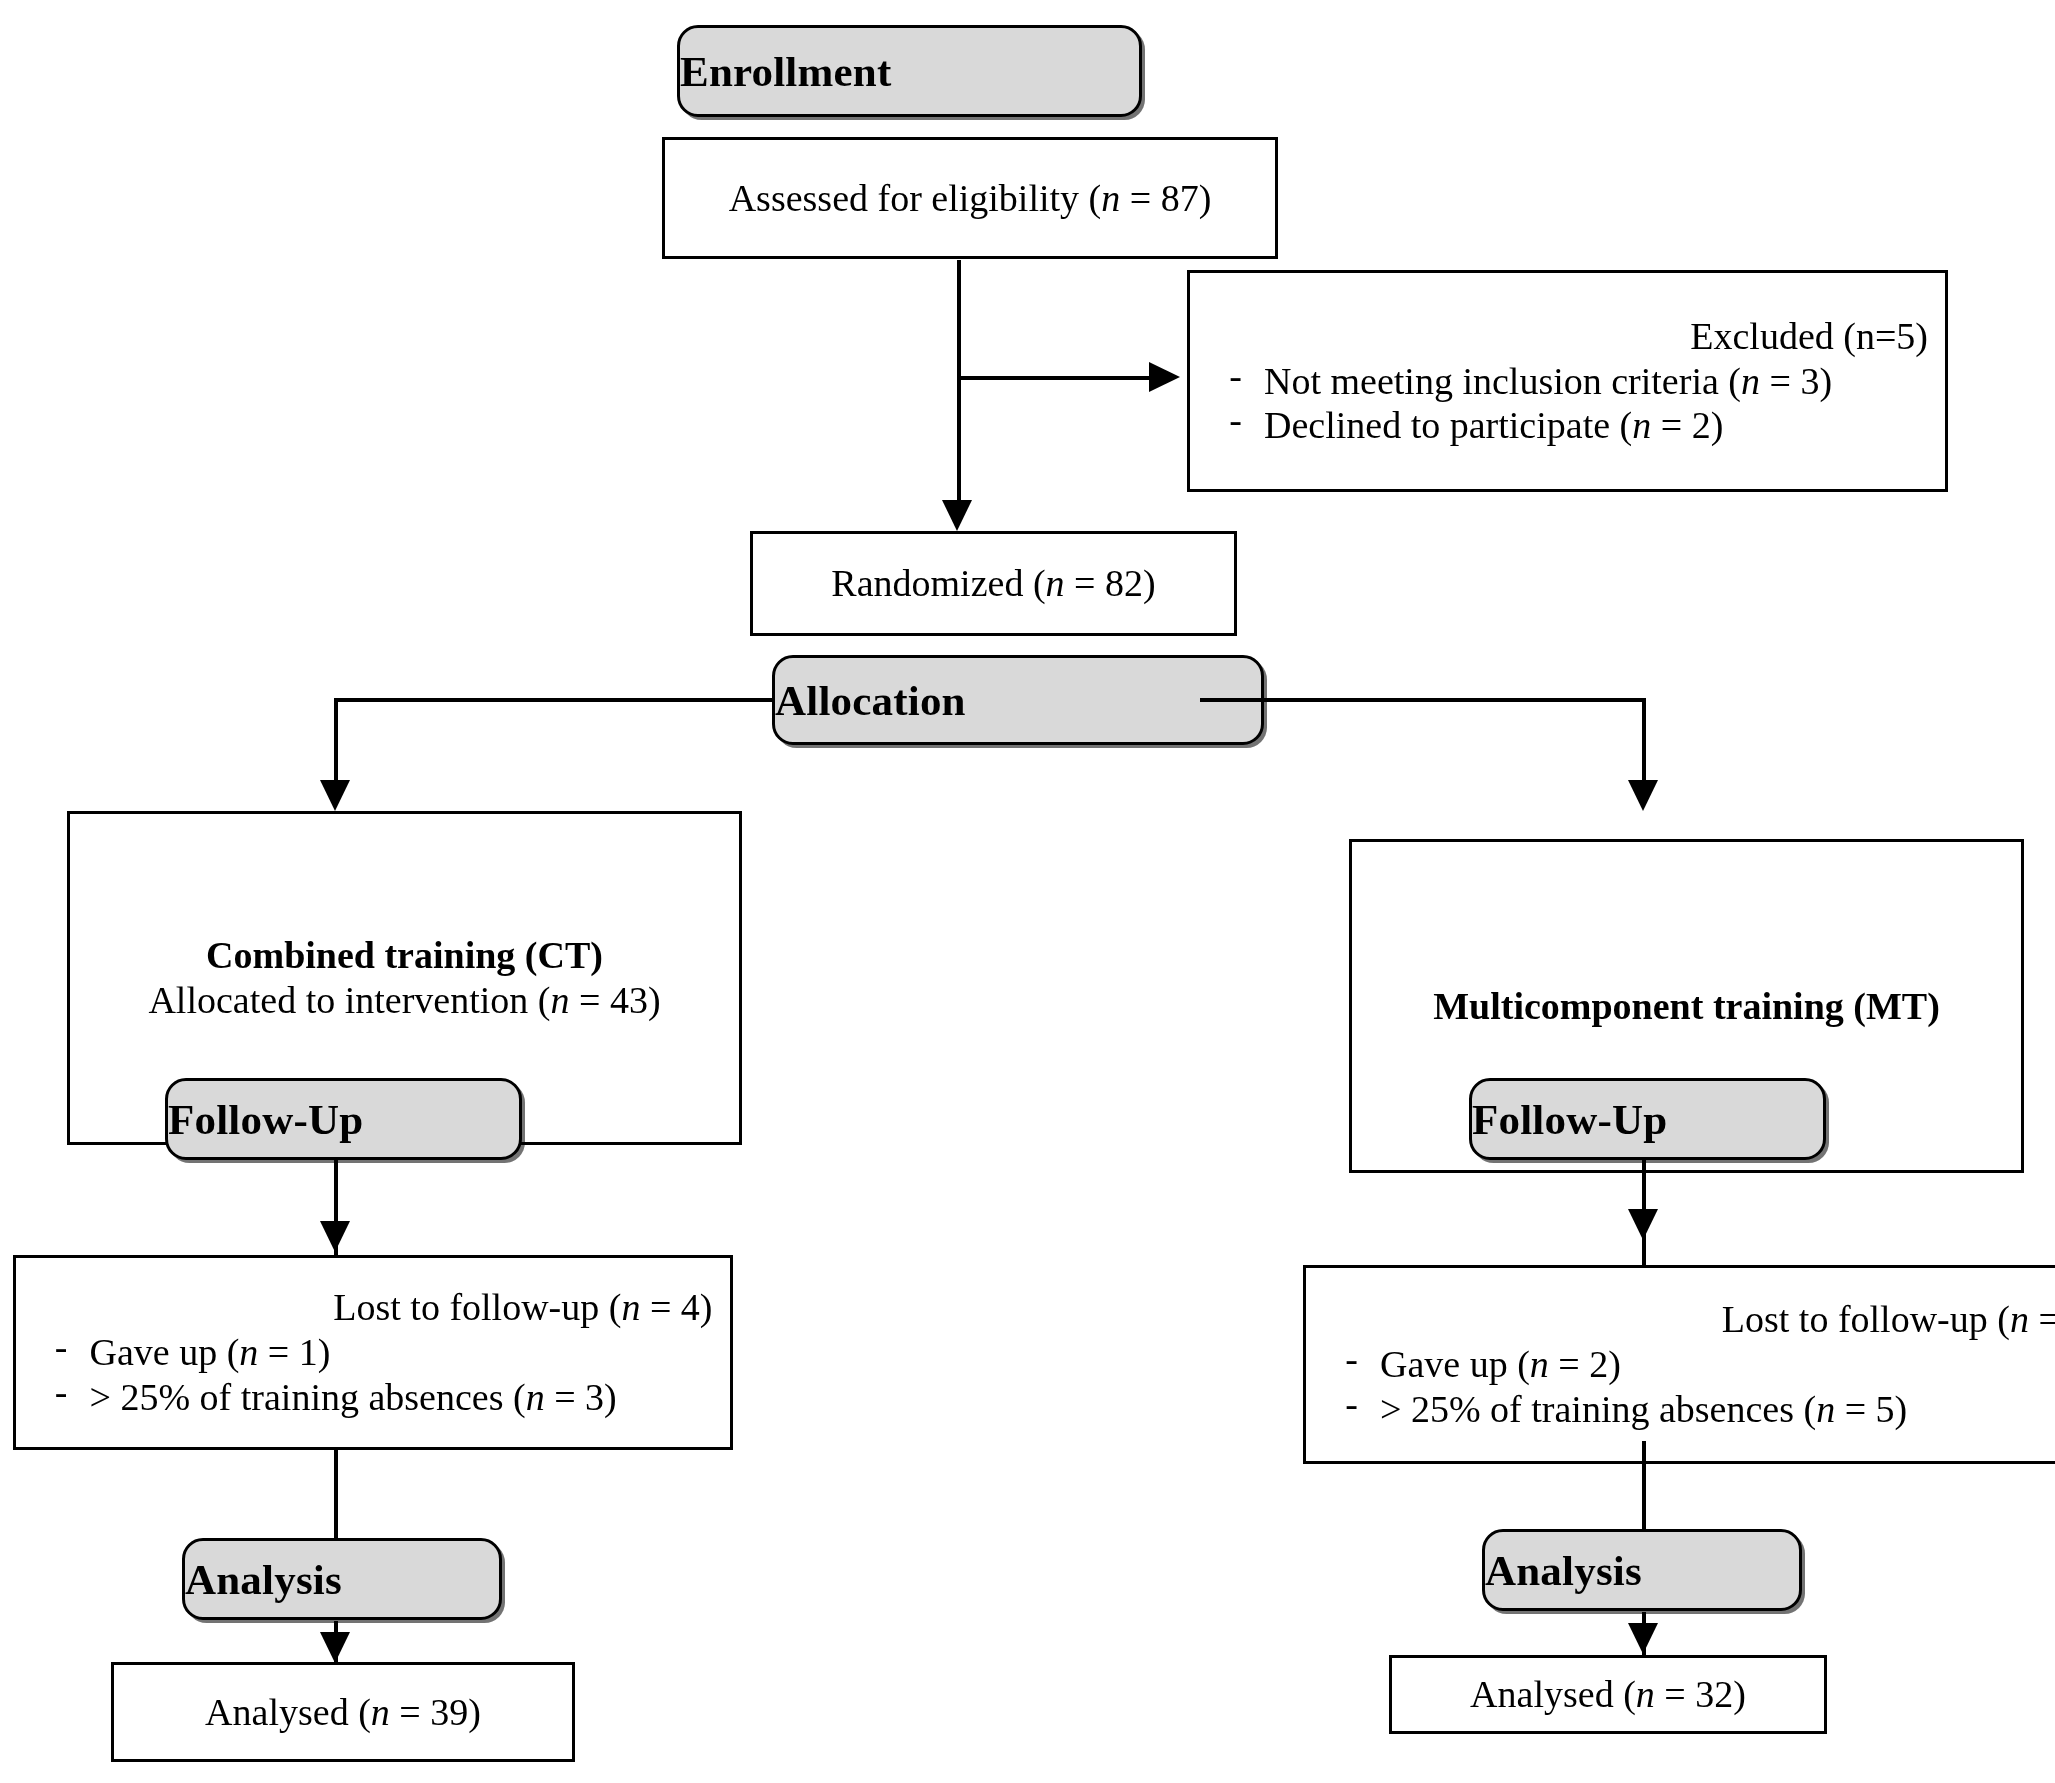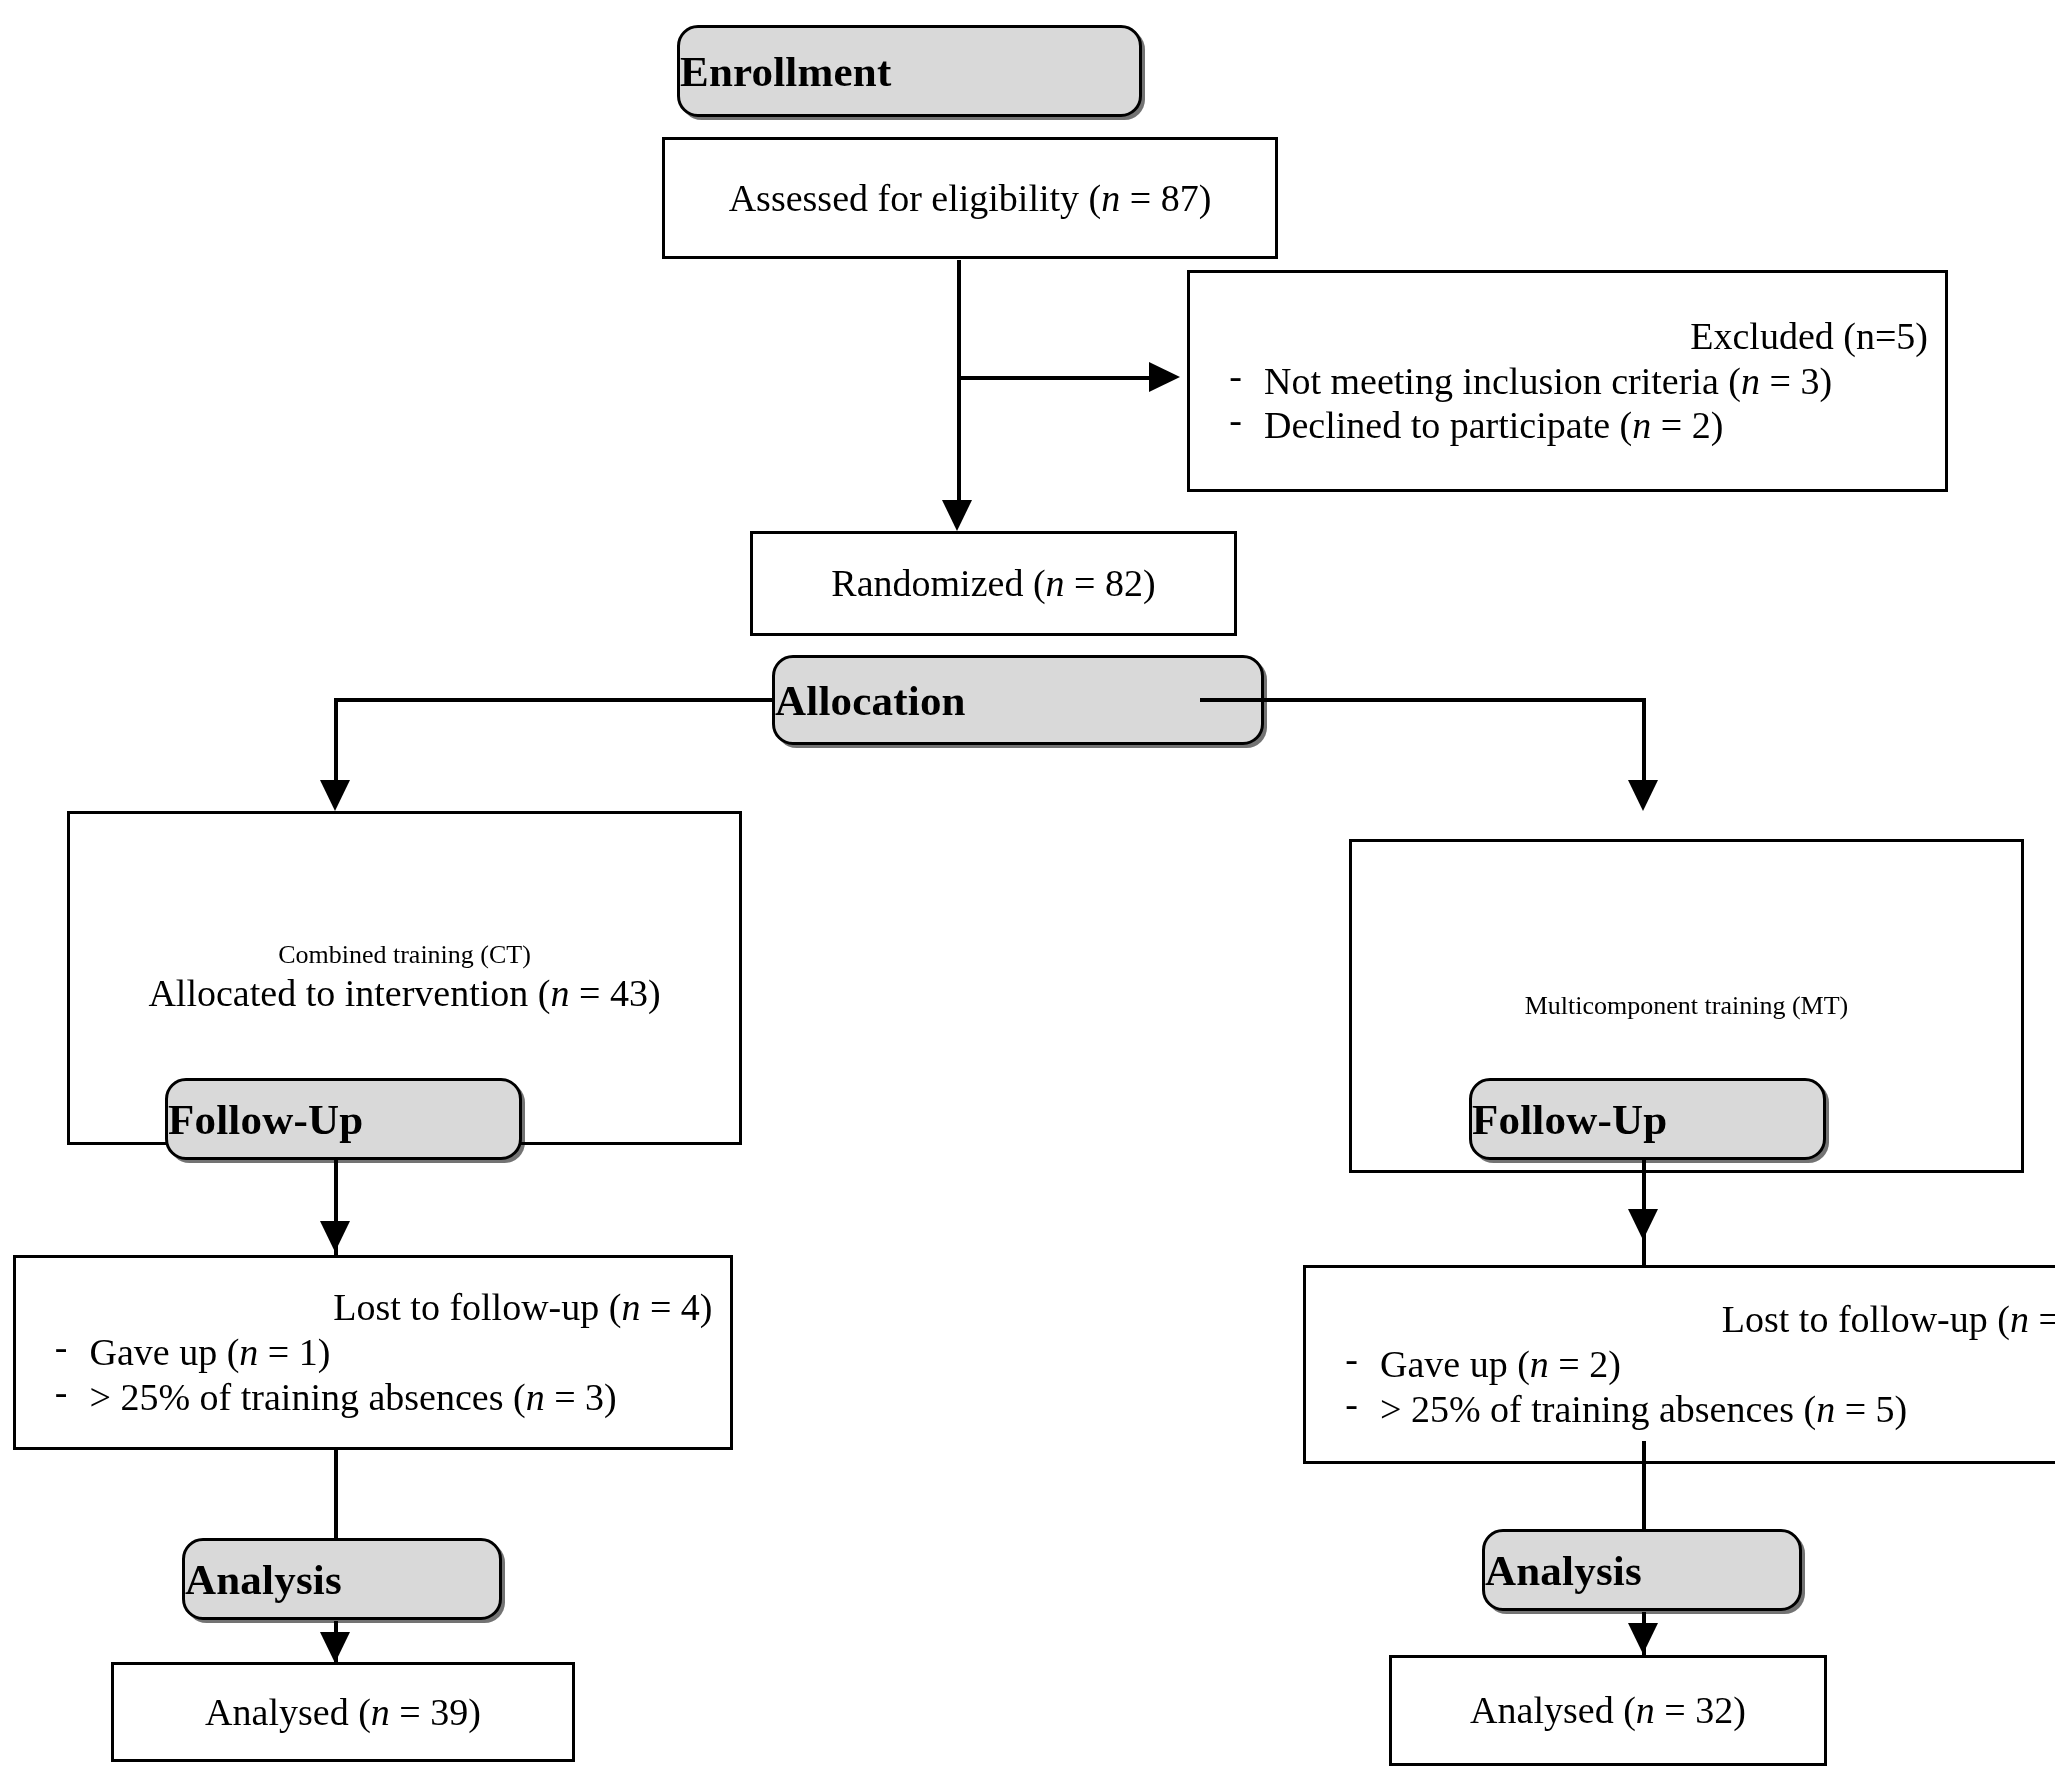--- a/index.html
+++ b/index.html
@@ -40,21 +40,21 @@
     align-items: center;
     justify-content: flex-start;
     text-align: center;
     font-weight: bold;
     box-shadow: 3.5px 3.5px 0 -0.5px rgba(0,0,0,0.55);
   }
 
   
   .t-stage   { font-size: 43px; font-weight: bold; letter-spacing: 0.2px; }
   .t-body    { font-size: 38px; line-height: 1.18; }
-  .t-bodyb   { font-size: 26px; line-height: 1.18; font-weight: normal; }
+  .t-bodyb   { font-size: 38px; line-height: 1.18; font-weight: bold; }
   .ital      { font-style: italic; }
 
   .lines { width: 100%; padding: 0 17px; box-sizing: border-box; }
   .lines.center { text-align: center; }
 
   .bullet-row {
     display: flex;
     align-items: baseline;
     gap: 22px;
     padding-left: 14px;
@@ -225,20 +225,20 @@
 
   <div class="vline" style="left:1642px; top:1441px; height:120px;"></div>
 
   <div class="pill t-stage" style="left:1482px; top:1529px; width:320px; height:82px;">
     <span>Analysis</span>
   </div>
 
   <div class="vline" style="left:1642px; top:1612px; height:77px;"></div>
   <div class="arrow-down" style="left:1628px; top:1623px;"></div>
 
-  <div class="box center" style="left:1389px; top:1655px; width:438px; height:111px;">
+  <div class="box center" style="left:1389px; top:1655px; width:438px; height:79px;">
     <div class="lines center t-body">
       <span>Analysed (</span><span class="ital">n</span><span> = 32)</span>
     </div>
   </div>
 
 </div>
 
 
 </body></html>

